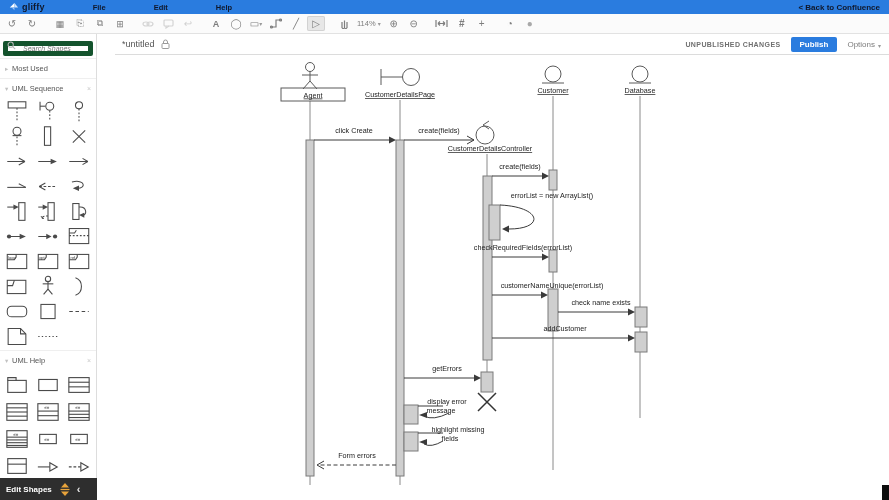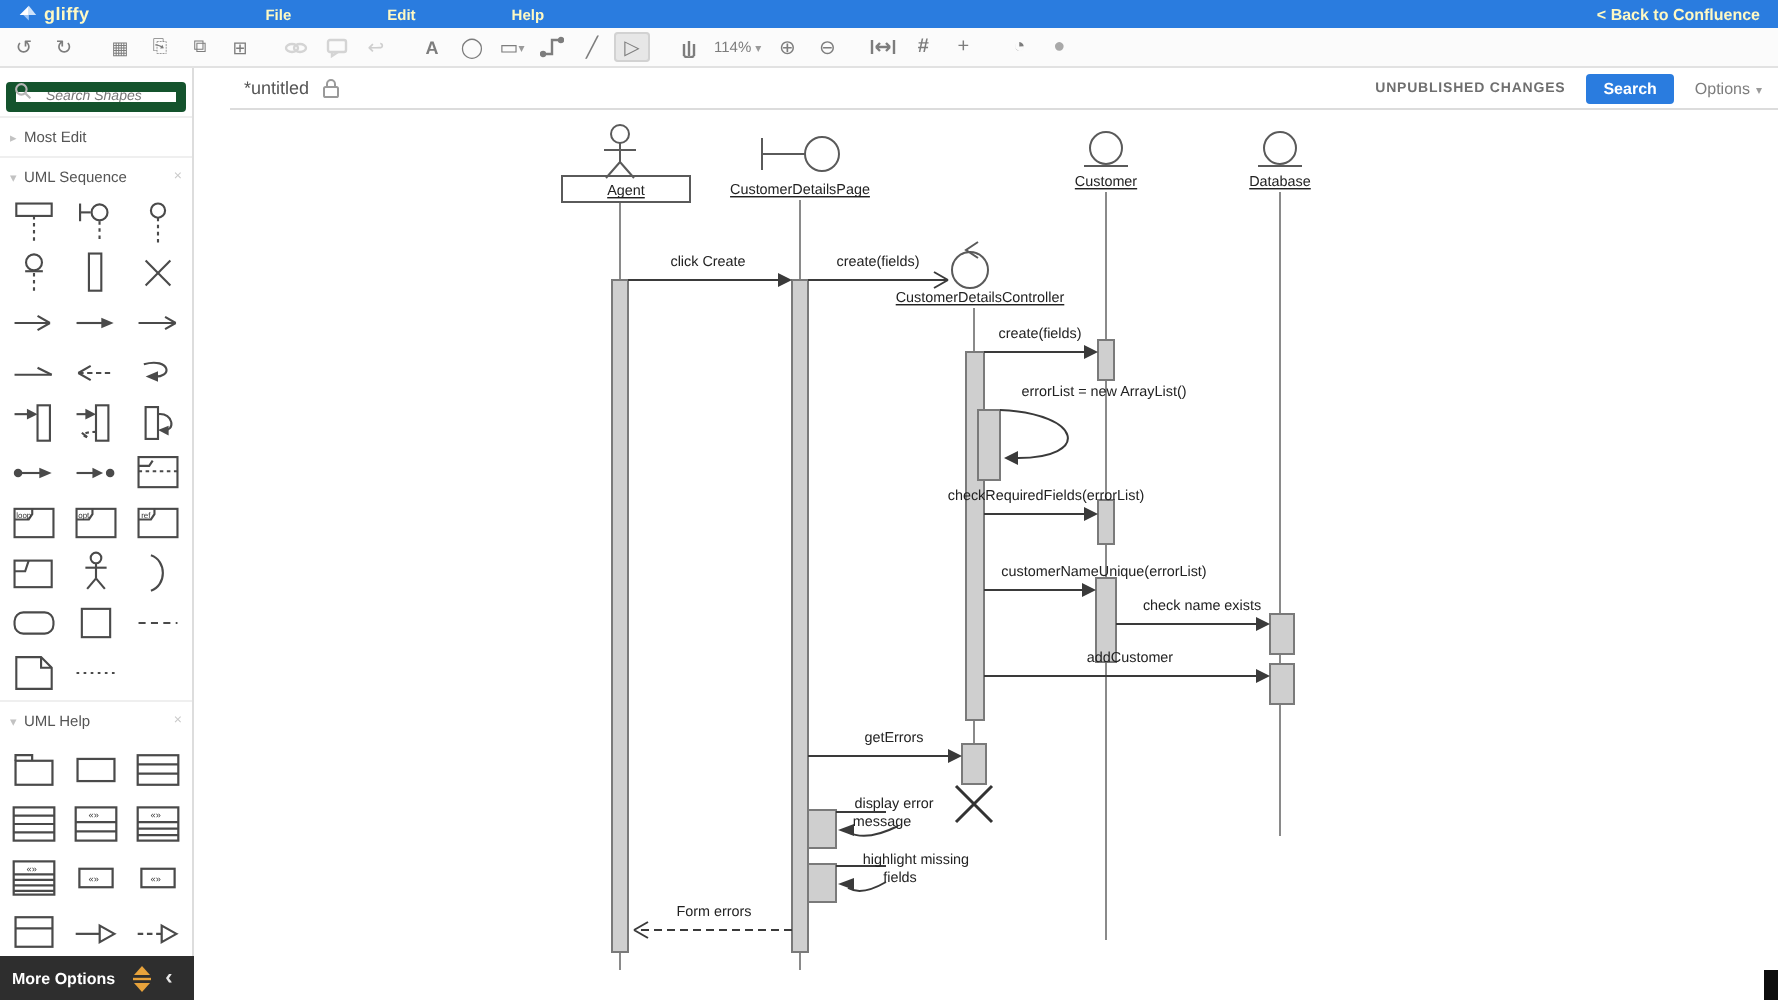--- a/index.html
+++ b/index.html
@@ -1,20 +1,20 @@
 <!DOCTYPE html>
 <html><head>
 <meta charset="utf-8">
 <style>
   html,body{margin:0;padding:0;}
   body{width:889px;height:500px;position:relative;overflow:hidden;background:#fff;
        font-family:"Liberation Sans", sans-serif;-webkit-font-smoothing:antialiased;}
   
   .header{position:absolute;left:0;top:0;right:0;height:14px;background:#2a7cdf;
-          display:flex;align-items:center;color:#fef9c3;z-index:5;gap:40px;}
+          display:flex;align-items:center;color:#0f172a;z-index:5;}
   .logo{display:flex;align-items:center;margin-left:8px;font-weight:bold;font-size:9px;letter-spacing:.2px;}
   .logo svg{margin-right:3px;}
   .menus{display:flex;margin-left:16px;gap:16px;font-size:7.5px;font-weight:bold;}
   .menus span{cursor:default;margin-left:32px;}
   .back{margin-left:auto;margin-right:9px;font-size:8px;font-weight:bold;}
   
   .toolbar{position:absolute;left:0;top:14px;right:0;height:19px;background:#fbfbfb;
            border-bottom:1px solid #e2e2e2;display:flex;align-items:center;padding-left:2px;z-index:4;}
   .tool{min-width:18px;height:15px;display:flex;align-items:center;justify-content:center;
         font-size:10px;color:#7d7d7d;margin:0 1px;border-radius:2px;}
@@ -154,40 +154,40 @@
 <div class="titlebar">
   <span class="doc-title">*untitled</span>
   <span class="lock">
     <svg width="9" height="10" viewBox="0 0 9 10" fill="none" stroke="#9a9a9a" stroke-width="1">
       <rect x="1" y="4.5" width="7" height="5" rx="0.8"></rect>
         <path d="M2.5,4.5 V3 a2,2 0 0 1 4,0 V4.5"></path>
     </svg>
   </span>
   <span class="tright">
     <span class="status">UNPUBLISHED CHANGES</span>
-    <button class="publish">Search</button>
+    <button class="publish">Publish</button>
     <span class="options">
       <span>Options</span>
       <span class="caret">▾</span>
     </span>
   </span>
 </div>
 
 <div class="sidebar">
   <div class="searchwrap">
     <svg width="9" height="9" viewBox="0 0 11 11" fill="none" stroke="#b5b5b5" stroke-width="1.3">
       <circle cx="4.5" cy="4.5" r="3.2"></circle>
         <line x1="7" y1="7" x2="10" y2="10"></line>
     </svg>
     <input type="text" placeholder="Search Shapes" style="">
   </div>
 
   <div class="sech">
     <span class="chev">▸</span>
-    <span>Most Edit</span>
+    <span>Most Used</span>
   </div>
 
   <div class="sech">
     <span class="chev">▾</span>
     <span>UML Sequence</span>
     <span class="xcl">×</span>
   </div>
 
   <div class="pgrid seq">
     <div class="cell">
@@ -465,21 +465,21 @@
     <div class="cell">
         <svg class="pal" width="24" height="24" viewBox="0 0 26 26">
           <line x1="2" y1="14" x2="15" y2="14" stroke-dasharray="3,2"></line>
           <polygon points="23,14 15,9.5 15,18.5" fill="#fff"></polygon>
         </svg>
       </div>
   </div>
 </div>
 
 <div class="moreshapes">
-  <span class="lbl">More Options</span>
+  <span class="lbl">Edit Shapes</span>
   <span class="split">
     <svg width="10" height="13" viewBox="0 0 10 13">
         <polygon points="5,0 9,4.5 1,4.5" fill="#e8a33b"></polygon>
         <line x1="0.5" y1="6.5" x2="9.5" y2="6.5" stroke="#e8a33b" stroke-width="1.2"></line>
         <polygon points="1,8.5 9,8.5 5,13" fill="#e8a33b"></polygon>
       </svg>
   </span>
   <span class="coll">‹</span>
 </div>
 

